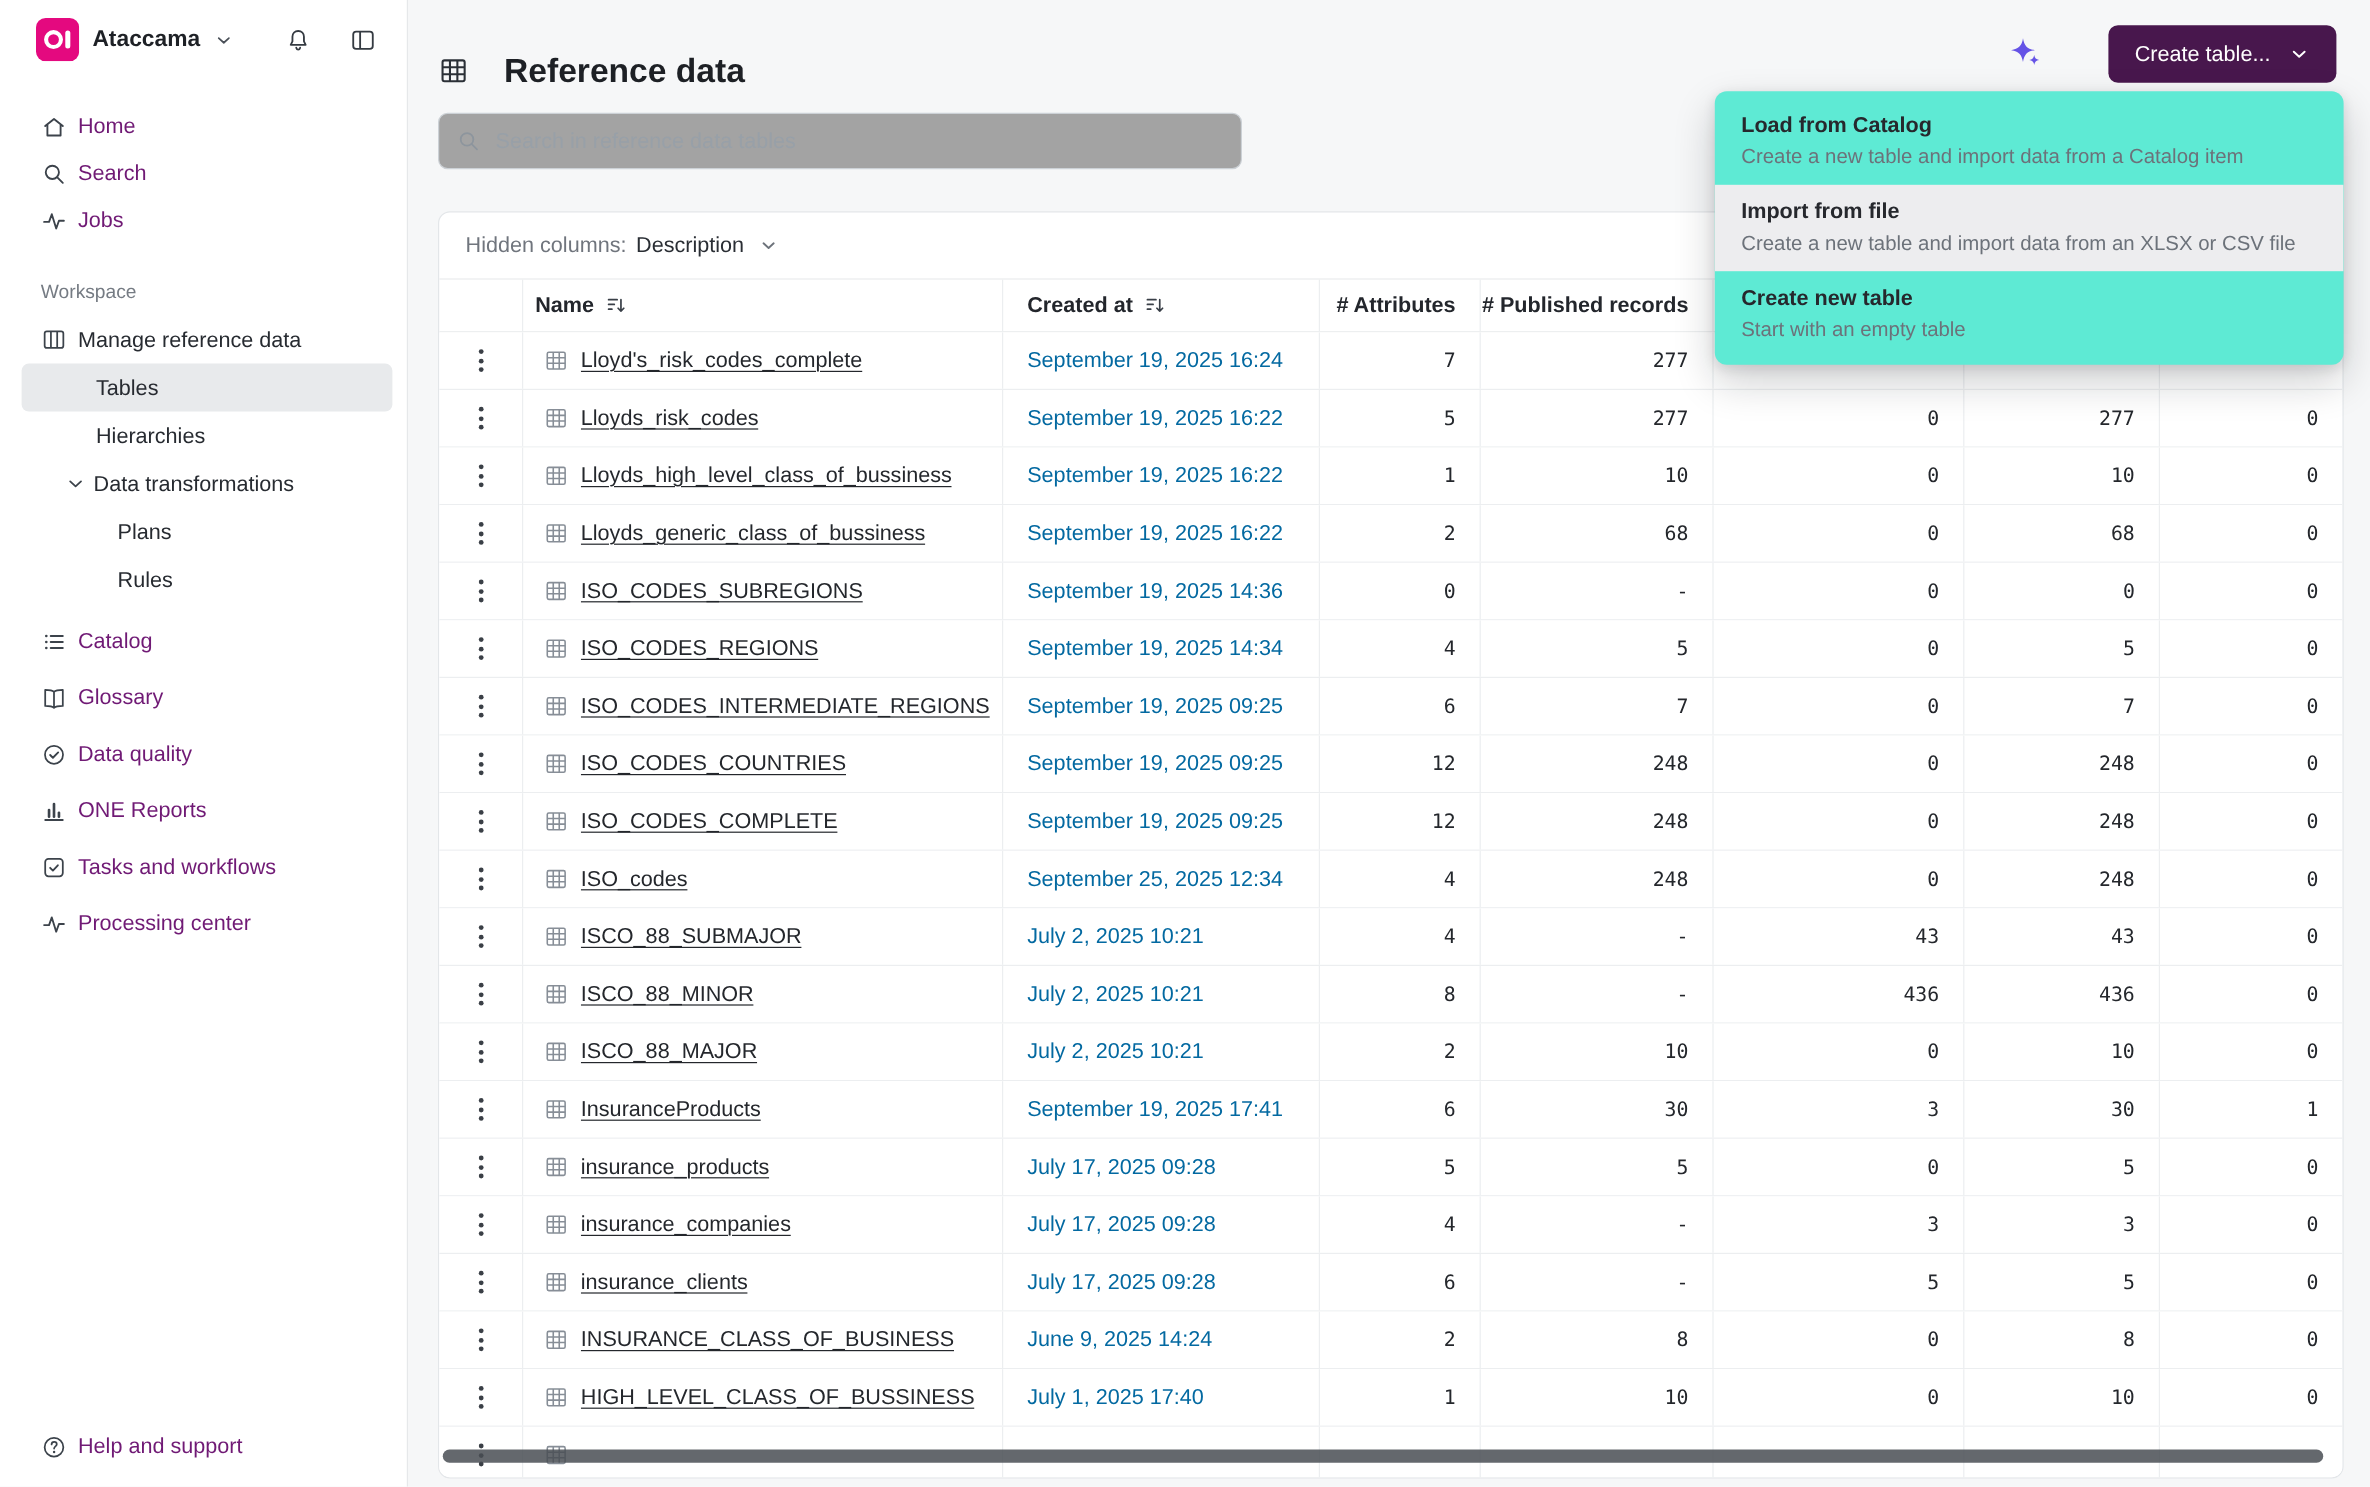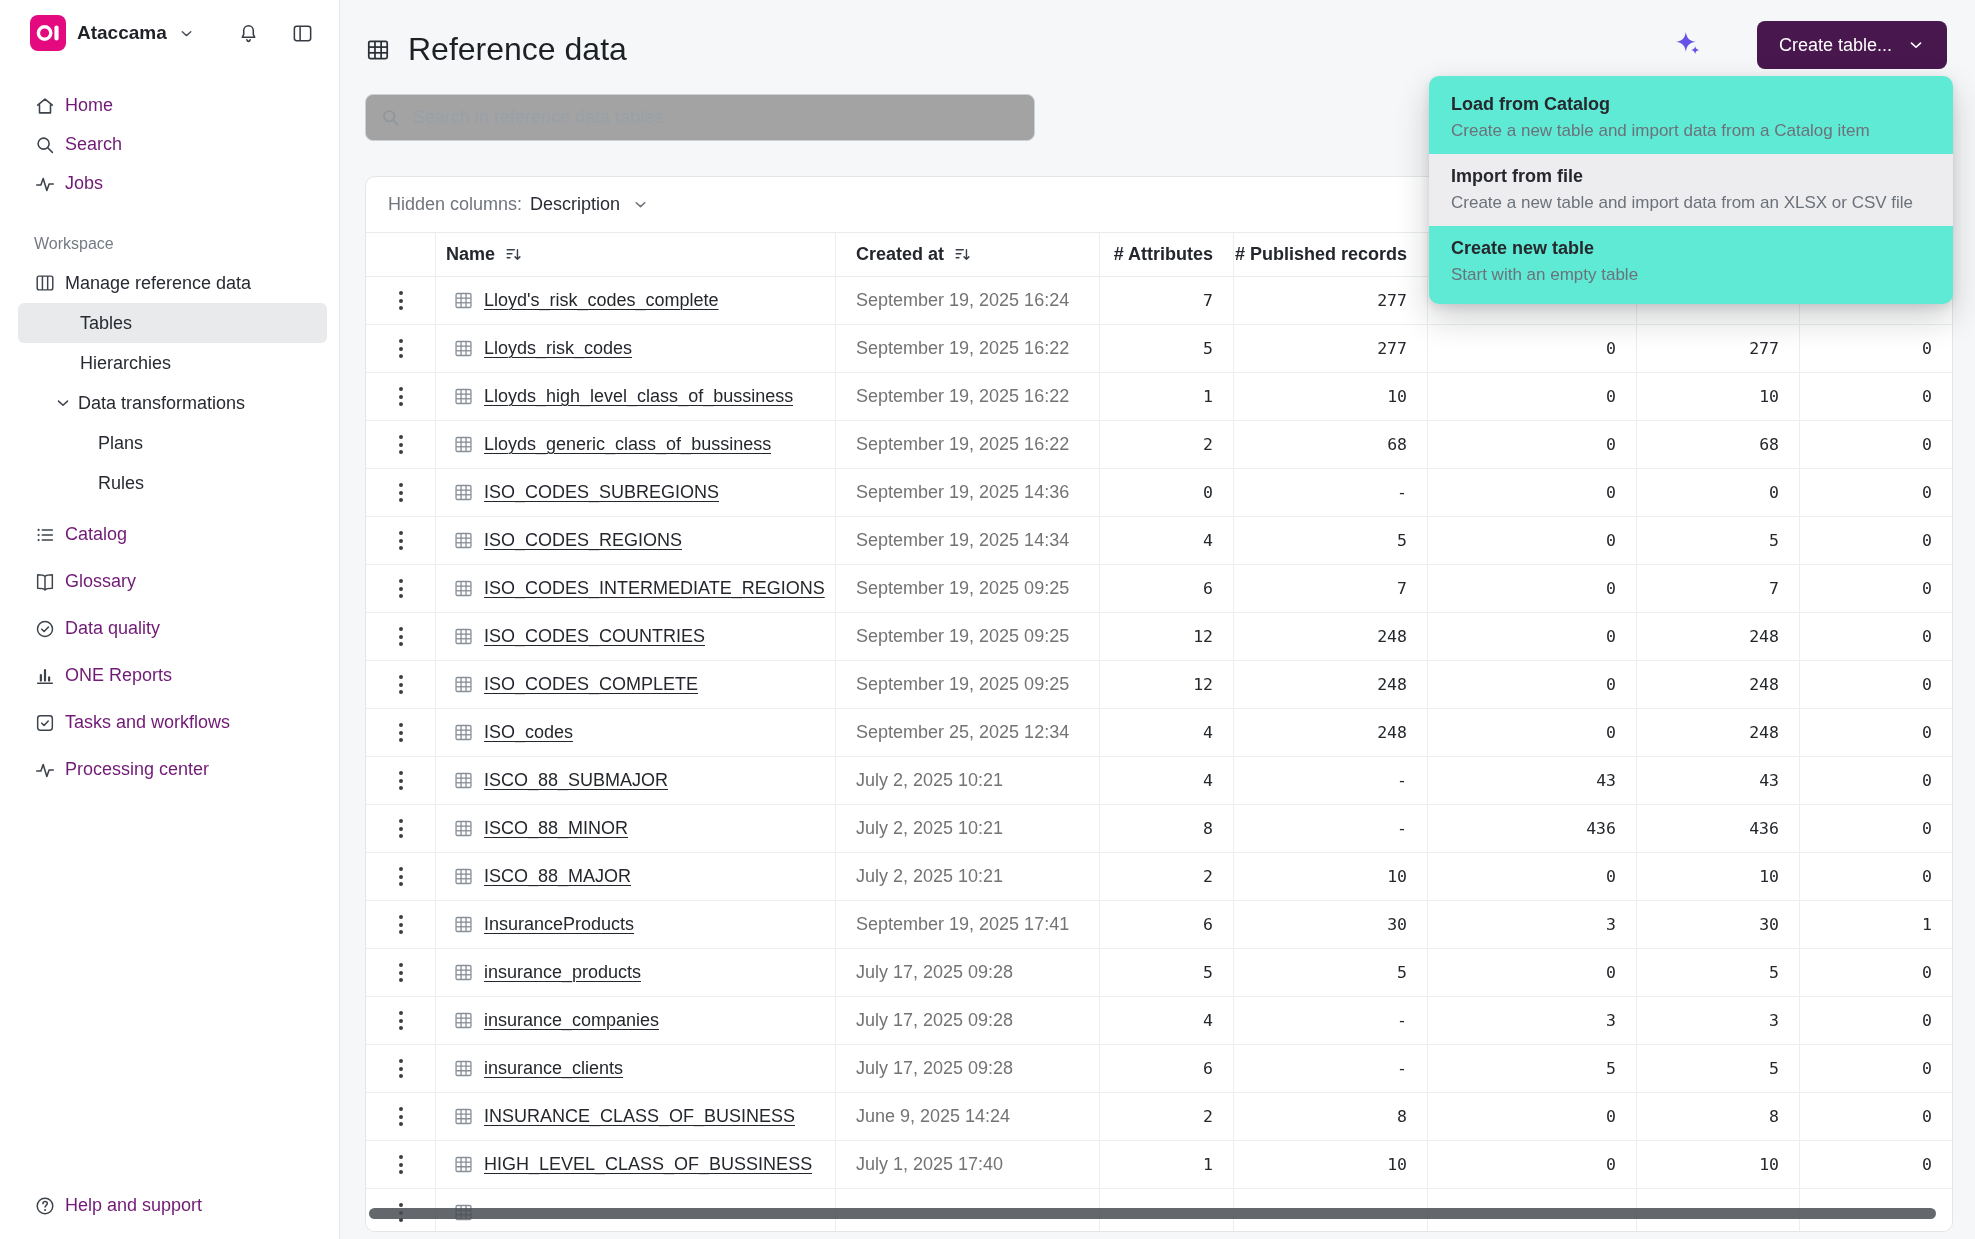--- a/index.html
+++ b/index.html
@@ -35,21 +35,21 @@
   .tree-item.selected { background:#e8eaec; border-radius:6px; margin:0 12px 0 18px; padding-left:62px; }
   .chev-ic { width:18px; height:18px; color:#3c434b; flex:none; }
   .main2-item { height:47px; }
   .group-main { margin-top:8px; }
   .help-row { position:absolute; bottom:14px; left:0; right:0; }
 
   
   .main { position:absolute; left:340px; top:0; right:0; bottom:0; }
   .page-title-row { position:absolute; left:25px; top:27px; display:flex; align-items:center; gap:13px; }
   .pt-ic { width:26px; height:26px; color:#2b3037; }
-  .page-title { font-size:32px; font-weight:normal; color:#1d2025; margin:4px; }
+  .page-title { font-size:28px; font-weight:bold; color:#1d2025; margin:16px; }
 
   .ai-sparkle { position:absolute; left:1333px; top:29px; width:28px; height:28px; cursor:pointer; z-index:10; }
 
   .create-btn { position:absolute; top:21px; right:28px; height:48px; border:none; border-radius:8px;
     background:var(--accent,#48174d); color:#fff; display:flex; align-items:center; gap:15px;
     padding:0 22px; font-size:18px; font-family:inherit; cursor:pointer; z-index:10; }
   .btn-chev { width:18px; height:18px; color:#fff; }
 
   .search-box { position:absolute; left:25px; top:94px; width:670px; height:47px; background:#a3a3a3;
     border:1px solid #ccd1d6; border-radius:8px; display:flex; align-items:center; padding:0 14px; gap:10px; }
@@ -79,21 +79,21 @@
   .trow { height:48px; border-bottom:1px solid #eceef0; background:#fff; }
   .cell { display:flex; align-items:center; border-left:1px solid #eceef0; min-width:0; }
   .cell:first-child { border-left:none; }
   .c-kebab { justify-content:center; }
   .kebab { display:flex; flex-direction:column; gap:3.5px; padding:7px; cursor:pointer; }
   .kebab i { width:4px; height:4px; border-radius:50%; background:#3a3f46; }
   .c-name { gap:10px; padding-left:17px; }
   .grid-ic { width:21px; height:21px; color:#878e97; flex:none; }
   .tname { font-size:18px; color:#24272c; text-decoration:underline; text-decoration-thickness:1px;
     text-underline-offset:3px; cursor:pointer; white-space:nowrap; overflow:hidden; text-overflow:ellipsis; }
-  .c-created { padding-left:20px; font-size:18px; color:#737373; }
+  .c-created { padding-left:20px; font-size:18px; color:#0369a1; }
   .c-num { justify-content:flex-end; padding-right:20px; font-family:"DejaVu Sans Mono", monospace;
     font-size:16.5px; color:#24272c; }
 
   .hscroll { position:absolute; left:3px; right:16px; bottom:12px; height:11px; border-radius:6px;
     background:rgba(73,78,84,0.85); z-index:5; cursor:pointer; }
 
   
   .create-menu { position:absolute; left:1089px; top:76px; width:524px; background:#5eead4; border-radius:10px;
     box-shadow:0 14px 34px rgba(15,18,25,0.20), 0 3px 10px rgba(15,18,25,0.10);
     z-index:60; overflow:hidden; padding:6px 0; }

